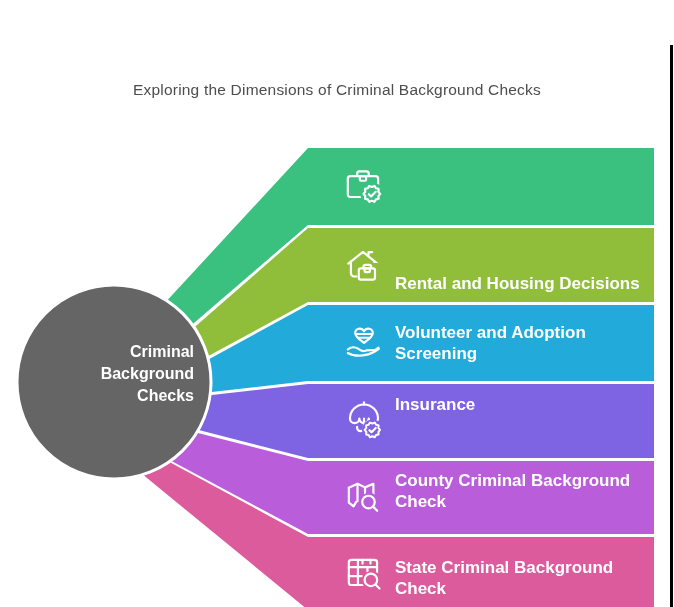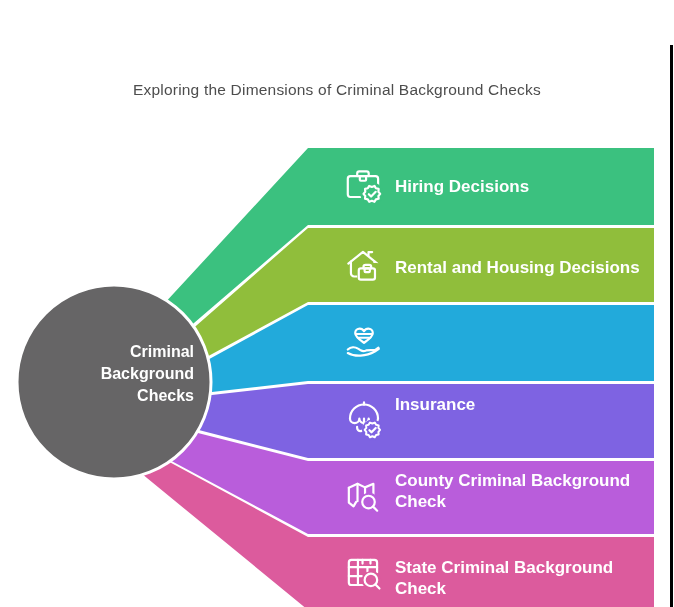--- a/index.html
+++ b/index.html
@@ -16,21 +16,21 @@
     position:absolute; left:34px; top:296px; width:160px; text-align:right;
     color:#ffffff; font-weight:bold; font-size:16px; line-height:22px;
     white-space:pre-line;
   }
   .band-label {
     position:absolute; left:395px; width:266px; display:flex; align-items:center;
     color:#ffffff; font-weight:bold; font-size:17px; line-height:21px;
     white-space:pre-line;
   }
   .bl-1 { top:103px; height:77px; }
-  .bl-2 { top:183px; height:78px; }
+  .bl-2 { top:199px; height:78px; }
   .bl-3 { top:260px; height:76px; }
   .bl-4 { top:320px; height:78px; }
   .bl-5 { top:416px; height:59px; }
   .bl-6 { top:492px; height:82px; }
   .icon { position:absolute; left:341px; width:46px; height:46px; }
   .ic-1 { top:118px; }
   .ic-2 { top:197px; }
   .ic-3 { top:275px; }
   .ic-4 { top:353px; }
   .ic-5 { top:429px; }
@@ -115,22 +115,23 @@
     <path class="st" d="M20.6,9.5 V13"></path>
     <path class="st" d="M28.2,9.5 V13"></path>
     <path class="st" d="M16.2,9.5 V33.5"></path>
     <path class="st" d="M7.5,24.9 H19.8"></path>
     <path class="st" d="M25.3,16.4 V20.6"></path>
     <circle class="mask" cx="29.3" cy="29.3" r="9.3" fill="#dc5b9d"></circle>
     <circle class="st" cx="28.6" cy="28.6" r="6"></circle>
     <path class="st" d="M33,33 L36.8,36.8"></path>
   </svg>
 
-  <div class="band-label bl-1">Hiring Decisions</div>
   <div class="band-label bl-2">Rental and Housing Decisions</div>
+  <div class="band-label bl-3">Volunteer and Adoption
+Screening</div>
   <div class="band-label bl-4">Insurance</div>
   <div class="band-label bl-5">County Criminal Background
 Check</div>
   <div class="band-label bl-6">State Criminal Background
 Check</div>
 
   <div class="border-right"></div>
   <div class="border-bottom"></div>
 
 </div>

